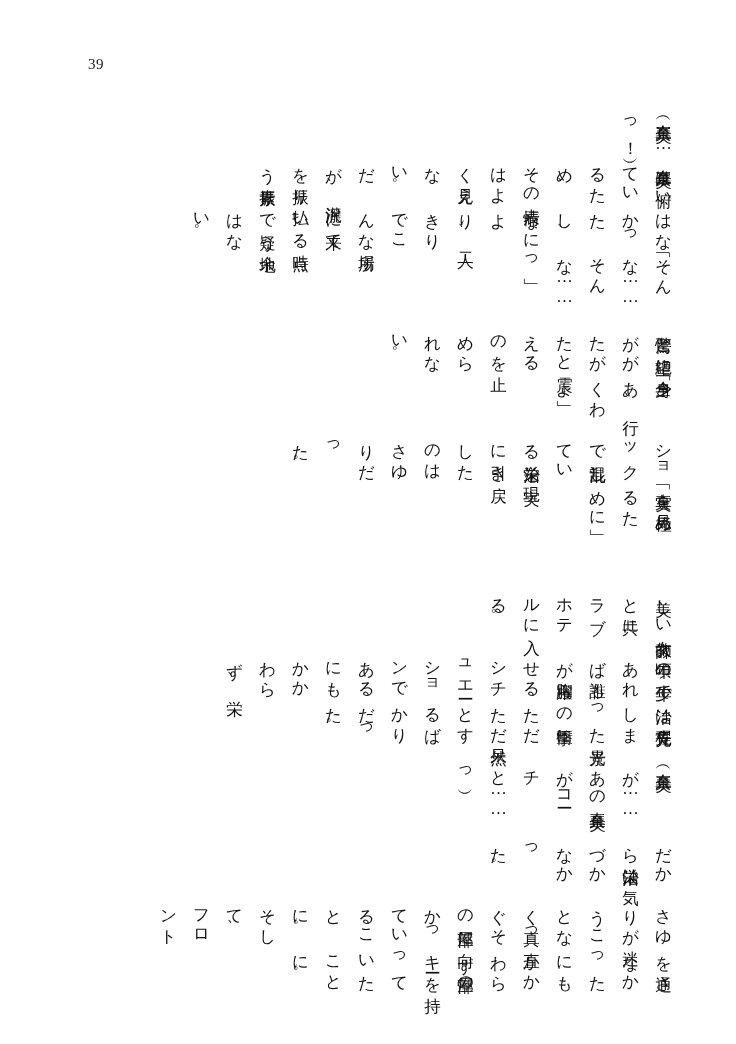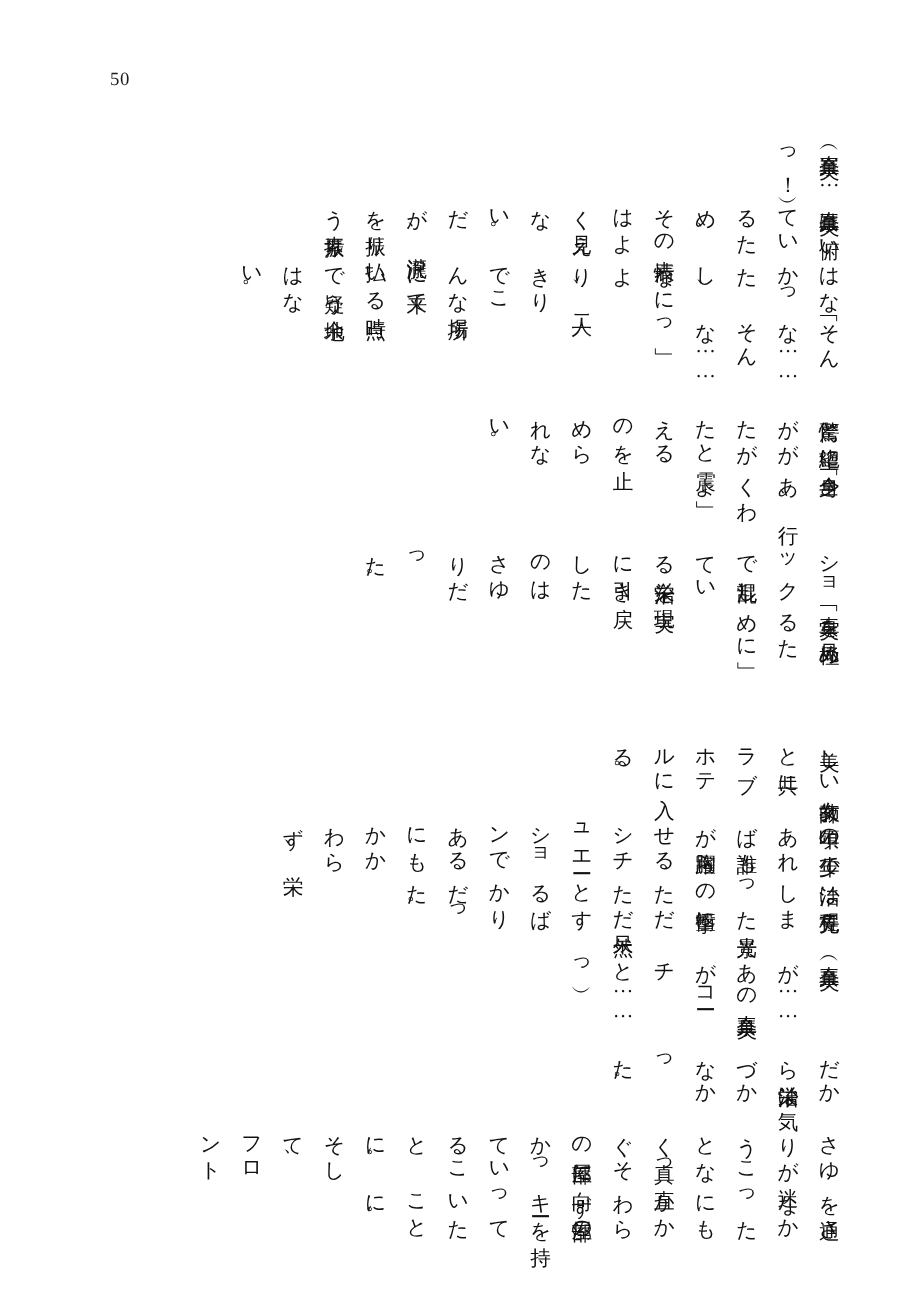--- a/index.html
+++ b/index.html
@@ -57,21 +57,21 @@
   }
   .para.indent {
     padding-top: 17px;
   }
 </style>
 </head>
 <body>
 
 <div class="page">
 
-  <div class="page-number">50</div>
+  <div class="page-number">39</div>
 
   <div class="text-body">
     <p class="para">（真奈美……っ！）</p>
     <p class="para">真奈美は俯いているため、その表情はよく見えない。だが、瀧沢を振り払う素振り</p>
     <p class="para">はなかったし、なにより、二人きりでこんな場所に来ている時点で疑う余地はない。</p>
     <p class="para">「そんな……そんな……っ」</p>
     <p class="para indent">驚愕と絶望に全身ががたがたと震えるのを止められない。</p>
     <p class="para">「さあ、行くわよ」</p>
     <p class="para indent">ショックで混乱している栄治を現実に引き戻したのはさゆりだった。</p>
     <p class="para">「真実を見極めるために」</p>

